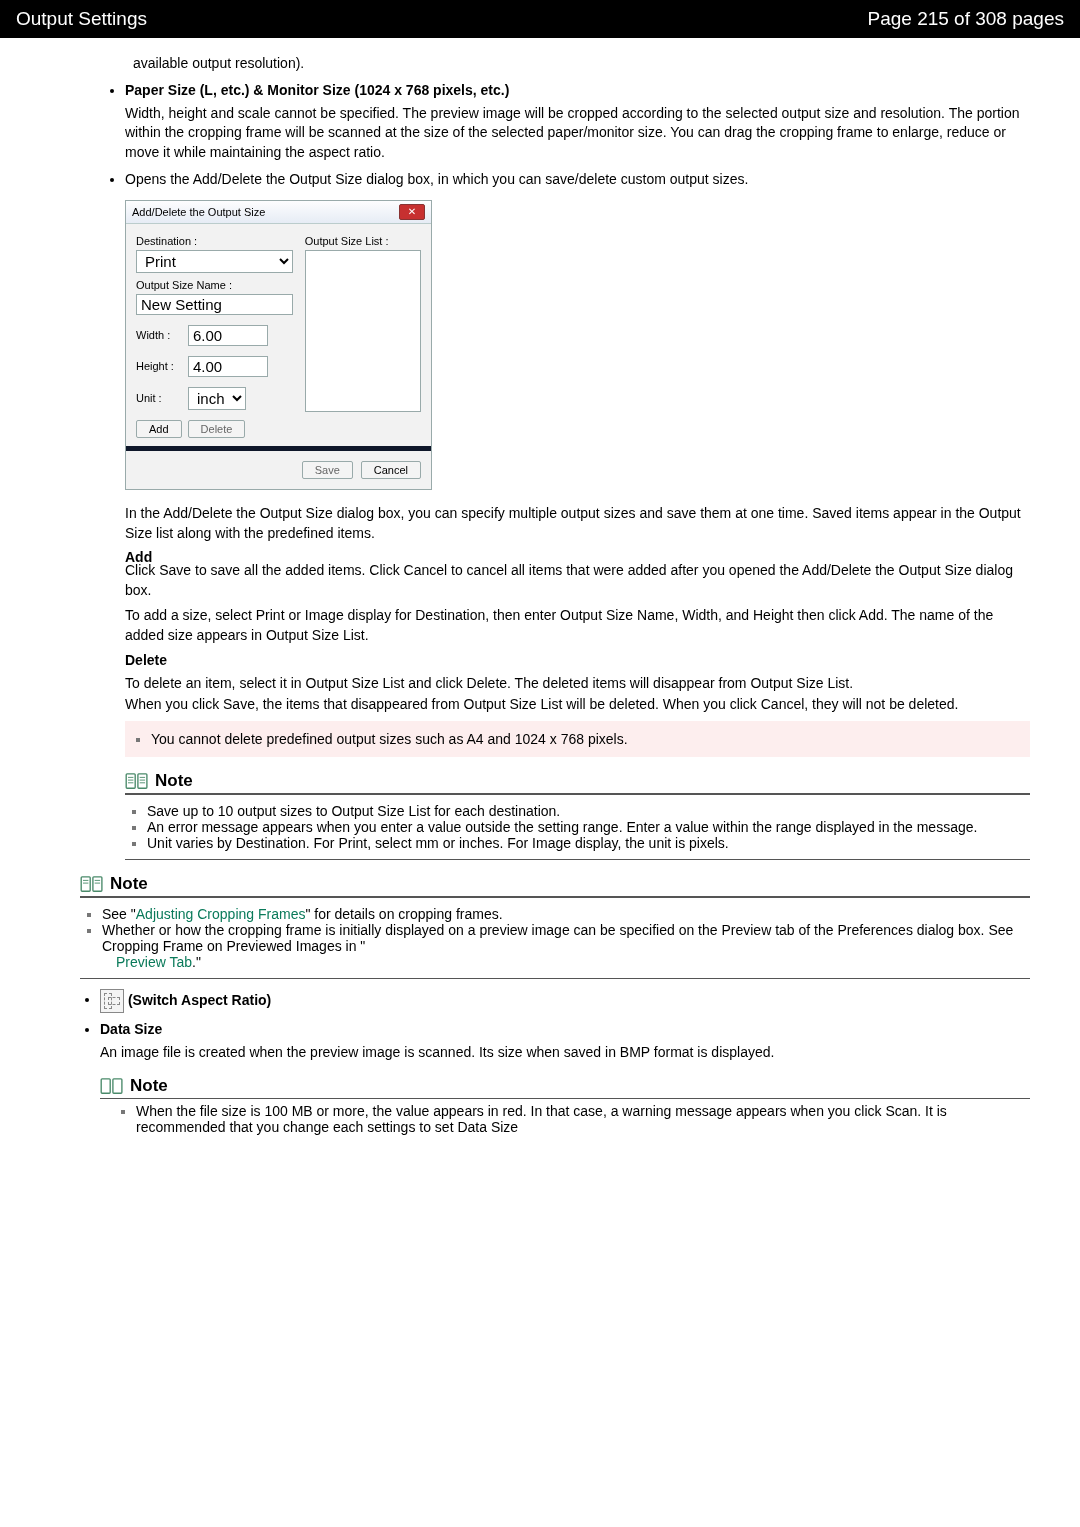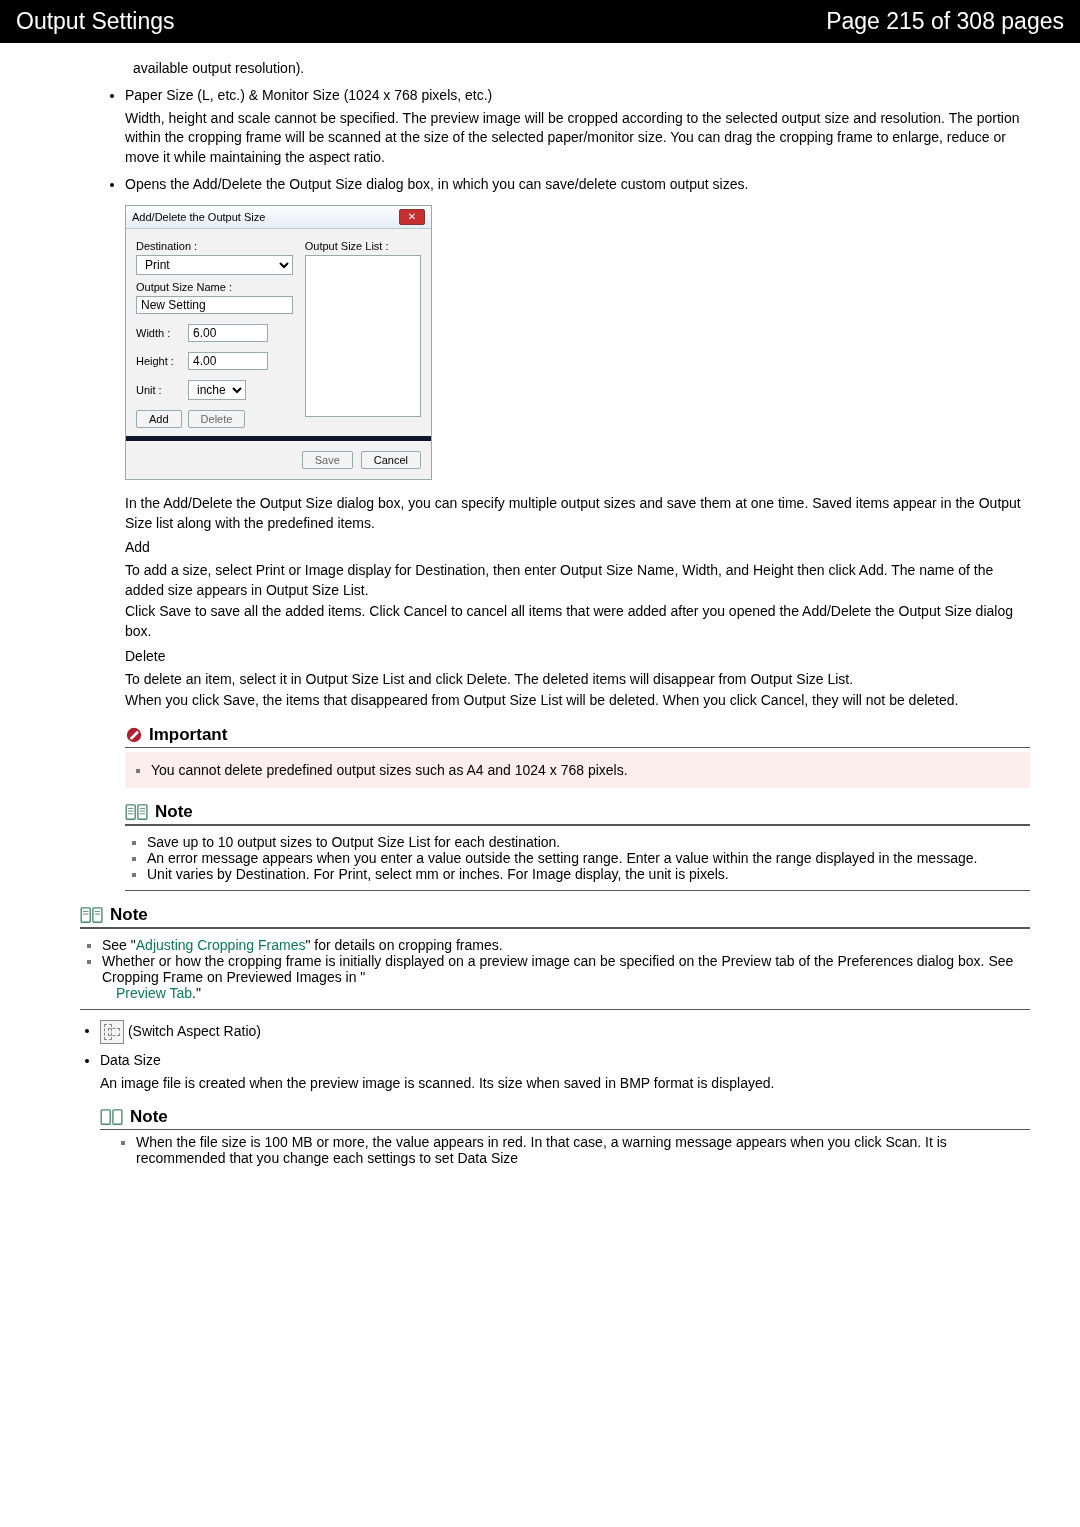--- a/index.html
+++ b/index.html
@@ -1,24 +1,24 @@
 <!DOCTYPE html>
 <html><head>
 <meta charset="utf-8">
 <style>
 body{margin:0;font-family:Arial,Helvetica,sans-serif;font-size:14px;color:#000;background:#fff}
-.header{display:flex;justify-content:space-between;align-items:center;background:#000;color:#fff;padding:8px 16px;font-size:23px}
+.header{display:flex;justify-content:space-between;align-items:center;background:#000;color:#fff;padding:8px 16px;font-size:19px}
 .content{padding:10px 50px 30px 50px}
 .indent-1{margin-left:55px}
 ul.disc{list-style:disc;padding-left:20px;margin:0}
 ul.disc>li{margin-top:8px}
 ul.sq{list-style:square;padding-left:22px;margin:4px 0;color:#777}
 ul.sq>li>span,ul.sq>li>*{color:#000}
 ul.sq>li{margin:0 0}
-.b{font-weight:normal}
+.b{font-weight:bold}
 p{margin:6px 0;line-height:1.4}
 .sec-head{display:flex;align-items:center;border-bottom:1.5px solid #555;margin-top:14px;padding-bottom:2px}
 .sec-head .label{font-weight:bold;font-size:17px;margin-left:6px}
 .important-box{background:#fdeeee;padding:6px 4px;margin:4px 0 8px 0}
 .note-borders{border-top:1.5px solid #555;border-bottom:1.5px solid #555;padding:4px 0;margin-bottom:10px}
 .link{color:#0a7a5a}
 .icon-imp{width:18px;height:18px}
 .icon-note{width:24px;height:18px}
 .icon-switch{display:inline-block;width:22px;height:22px;border:1px solid #888;vertical-align:middle;position:relative;background:#f4f4f4}
 .icon-switch::before,.icon-switch::after{content:"";position:absolute;border:1px dashed #888}
@@ -26,21 +26,21 @@
 .icon-switch::after{right:3px;top:7px;width:10px;height:6px}
 
 .dlg{width:305px;border:1px solid #9aa;background:#f2f2f2;font-size:11px;margin:10px 0 14px 0}
 .dlg-title{display:flex;justify-content:space-between;align-items:center;background:linear-gradient(#fdfdfe,#e6ecf5);padding:3px 6px;border-bottom:1px solid #bcc}
 .dlg-close{background:#c73030;color:#fff;width:24px;height:14px;font-size:10px;display:flex;align-items:center;justify-content:center;border:1px solid #833;border-radius:2px}
 .dlg-body{padding:8px 10px}
 .dlg-row{display:flex;gap:12px}
 .dlg-left{flex:0 0 55%}
 .dlg-right{flex:1}
 .lbl{margin:3px 0}
-.inp,.sel{width:100%;box-sizing:border-box;font-size:12px;padding:1px 4px;border:1px solid #9aa;background:#fff}
+.inp,.sel{width:100%;box-sizing:border-box;font-size:15px;padding:1px 4px;border:1px solid #9aa;background:#fff}
 .fld{display:flex;align-items:center;margin:10px 0;gap:10px}
 .fld .lab{width:42px}
 .fld .v{width:80px}
 .listbox{border:1px solid #9aa;background:#fff;height:160px}
 .btnrow{display:flex;gap:6px;margin-top:6px}
 .btn{border:1px solid #9aa;background:#f4f4f4;padding:2px 12px;font-size:11px;border-radius:2px;color:#666}
 .btn.en{color:#000}
 .dlg-footer{border-top:5px solid #0f172a;padding:10px;display:flex;justify-content:flex-end;gap:8px}
 </style>
 </head>
@@ -99,33 +99,26 @@
             </div>
           </div>
           <div class="dlg-footer">
             <button class="btn">Save</button>
             <button class="btn en">Cancel</button>
           </div>
         </div>
 
         <p>In the Add/Delete the Output Size dialog box, you can specify multiple output sizes and save them at one time. Saved items appear in the Output Size list along with the predefined items.</p>
         <div class="b">Add</div>
+        <p style="margin-top:-4px">Click Save to save all the added items. Click Cancel to cancel all items that were added after you opened the Add/Delete the Output Size dialog box.</p>
         <p>To add a size, select Print or Image display for Destination, then enter Output Size Name, Width, and Height then click Add. The name of the added size appears in Output Size List.</p>
-        <p style="margin-top:-4px">Click Save to save all the added items. Click Cancel to cancel all items that were added after you opened the Add/Delete the Output Size dialog box.</p>
         <div class="b">Delete</div>
         <p>To delete an item, select it in Output Size List and click Delete. The deleted items will disappear from Output Size List.</p>
         <p style="margin-top:-4px">When you click Save, the items that disappeared from Output Size List will be deleted. When you click Cancel, they will not be deleted.</p>
 
-        <div class="sec-head">
-          <svg class="icon-imp" viewBox="0 0 20 20">
-              <circle cx="10" cy="10" r="8" fill="#b02030"></circle>
-              <rect x="4" y="9" width="12" height="3" rx="1.5" fill="#fff" transform="rotate(-45 10 10)"></rect>
-            </svg>
-          <span class="label">Important</span>
-        </div>
         <div class="important-box">
           <ul class="sq">
               <li><span>You cannot delete predefined output sizes such as A4 and 1024 x 768 pixels.</span></li>
             </ul>
         </div>
 
         <div class="sec-head">
           <svg class="icon-note" viewBox="0 0 26 20">
               <rect x="1" y="2" width="10" height="16" rx="1" fill="#fff" stroke="#4a8a6a" stroke-width="1.5"></rect>
               <rect x="14" y="2" width="10" height="16" rx="1" fill="#fff" stroke="#4a8a6a" stroke-width="1.5"></rect>

